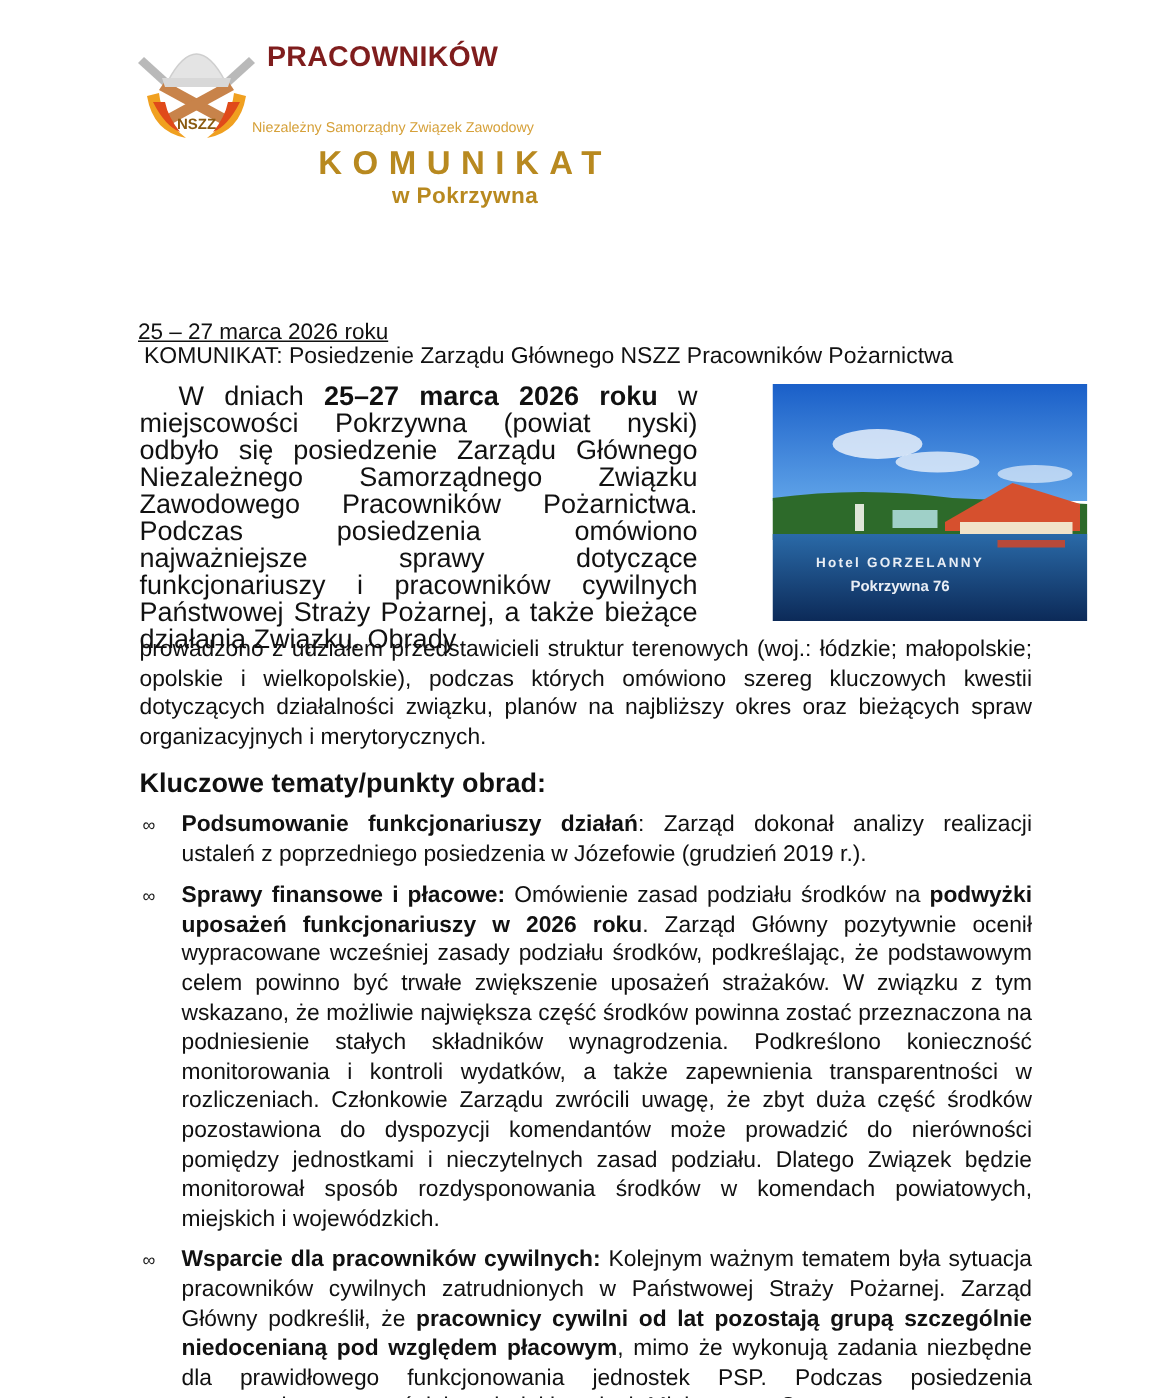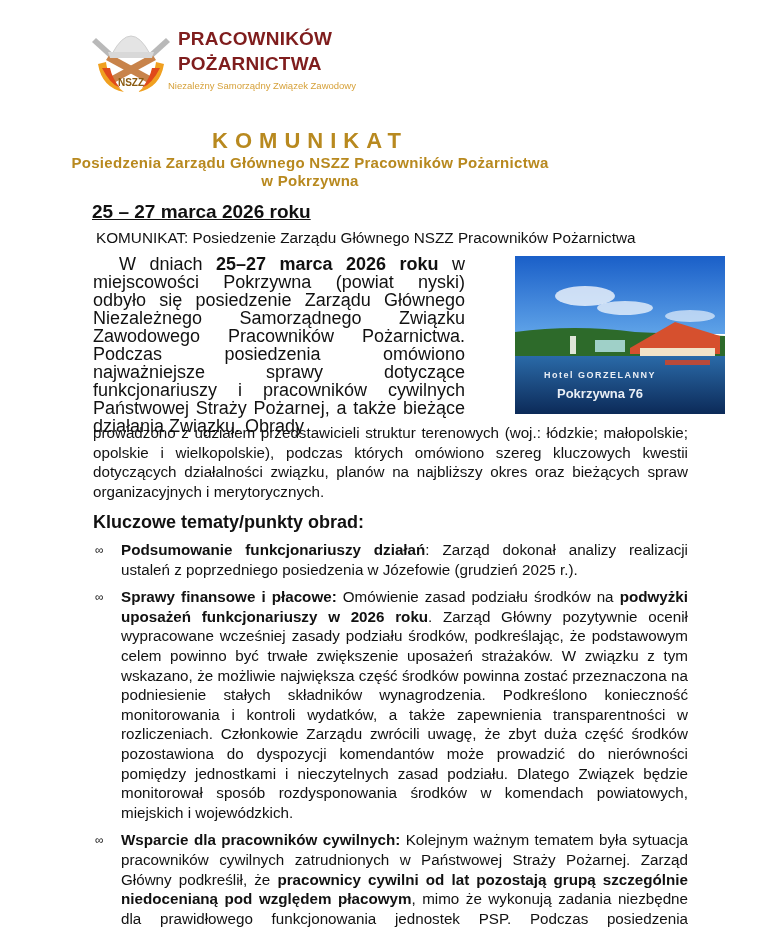--- a/index.html
+++ b/index.html
@@ -3,33 +3,33 @@
 <meta charset="utf-8">
 <style>
   html, body { margin: 0; padding: 0; background: #ffffff; }
   body { width: 776px; height: 932px; position: relative; overflow: hidden; font-family: "Liberation Sans", sans-serif; color: #111; }
 
   .logo { position: absolute; left: 88px; top: 18px; width: 260px; height: 82px; }
   .logo-emblem { position: absolute; left: 0; top: 0; width: 86px; height: 82px; }
   .logo-title { position: absolute; left: 90px; top: 8px; font-weight: bold; font-size: 19px; line-height: 25px; color: #7f1d1d; letter-spacing: 0.2px; }
   .logo-sub { position: absolute; left: 80px; top: 62px; font-size: 9.5px; color: #d6a13a; white-space: nowrap; text-align: center; }
 
-  .heading-block { position: absolute; left: 0; top: 128px; width: 620px; text-align: center; color: #b8891f; font-weight: bold; }
+  .heading-block { position: absolute; left: 0; top: 96px; width: 620px; text-align: center; color: #b8891f; font-weight: bold; }
   .heading-main { font-size: 22px; letter-spacing: 7px; line-height: 26px; }
   .heading-sub { font-size: 15px; line-height: 18px; letter-spacing: 0.3px; }
 
-  .date-line { position: absolute; left: 92px; top: 201px; font-size: 19px; font-weight: bold; text-decoration: underline; }
+  .date-line { position: absolute; left: 92px; top: 213px; font-size: 15px; font-weight: normal; text-decoration: underline; }
   .kom-line { position: absolute; left: 96px; top: 229px; font-size: 15.3px; font-weight: normal; white-space: nowrap; }
 
   .intro { position: absolute; left: 93px; top: 255px; width: 372px; font-size: 18px; line-height: 18px; text-align: justify; text-indent: 26px; }
   .intro-cont { position: absolute; left: 93px; top: 423px; width: 595px; font-size: 15.2px; line-height: 19.6px; text-align: justify; }
 
   .hotel-photo { position: absolute; left: 475px; top: 256px; width: 210px; height: 158px; overflow: hidden; padding-left: 40px; }
   .hotel-caption1 { position: absolute; left: 0; top: 114px; width: 100%; text-align: center; font-size: 9px; color: #e9eef5; letter-spacing: 1.5px; font-weight: bold; }
-  .hotel-caption2 { position: absolute; left: 0; top: 130px; width: 100%; text-align: center; font-size: 13px; color: #e9eef5; font-weight: bold; }
+  .hotel-caption2 { position: absolute; left: 0; top: 130px; width: 100%; text-align: center; font-size: 10px; color: #e9eef5; font-weight: bold; }
 
   .section-heading { position: absolute; left: 93px; top: 512px; font-size: 18px; font-weight: bold; }
 
   .bullets { position: absolute; left: 93px; top: 540px; width: 595px; }
   .bullet { position: relative; padding-left: 28px; font-size: 15.2px; line-height: 19.6px; text-align: justify; margin-bottom: 8px; }
   .bullet-mark { position: absolute; left: 2px; top: 1px; font-size: 12px; color: #222; }
   b { font-weight: bold; }
 </style>
 </head>
 <body>
@@ -43,28 +43,26 @@
     <path d="M24 36 Q43 0 62 36 Z" fill="#e4e4e4" stroke="#cfcfcf"></path>
     <path d="M20 34 L66 34 L64 40 L22 40 Z" fill="#d8d8d8"></path>
     <path d="M10 46 Q14 70 36 74 Q20 62 18 44 Z" fill="#f0a020"></path>
     <path d="M76 46 Q72 70 50 74 Q66 62 68 44 Z" fill="#f0a020"></path>
     <path d="M14 50 Q22 66 32 70 Q24 60 22 50 Z" fill="#e04a1a"></path>
     <path d="M72 50 Q64 66 54 70 Q62 60 64 50 Z" fill="#e04a1a"></path>
     <text x="43" y="68" text-anchor="middle" font-size="10" font-weight="bold" fill="#8a5a10" font-family="Liberation Sans, sans-serif">NSZZ</text>
   </svg>
   <div class="logo-title">
     <div>PRACOWNIKÓW</div>
-    <div>POŻARNICTWA</div>
   </div>
   <div class="logo-sub">Niezależny Samorządny Związek Zawodowy</div>
 </div>
 
 <div class="heading-block">
   <div class="heading-main">KOMUNIKAT</div>
-  <div class="heading-sub">Posiedzenia Zarządu Głównego NSZZ Pracowników Pożarnictwa</div>
   <div class="heading-sub">w Pokrzywna</div>
 </div>
 
 <div class="date-line">25 – 27 marca 2026 roku</div>
 <div class="kom-line">KOMUNIKAT: Posiedzenie Zarządu Głównego NSZZ Pracowników Pożarnictwa</div>
 
 <div class="intro"><span>W dniach </span><b>25–27 marca 2026 roku</b><span> w miejscowości Pokrzywna (powiat nyski) odbyło się posiedzenie Zarządu Głównego Niezależnego Samorządnego Związku Zawodowego Pracowników Pożarnictwa. Podczas posiedzenia omówiono najważniejsze sprawy dotyczące funkcjonariuszy i pracowników cywilnych Państwowej Straży Pożarnej, a także bieżące działania Związku. Obrady</span></div>
 
 <div class="hotel-photo">
   <svg width="210" height="158" viewBox="0 0 210 158">
@@ -94,21 +92,21 @@
   <div class="hotel-caption2">Pokrzywna 76</div>
 </div>
 
 <div class="intro-cont">prowadzono z udziałem przedstawicieli struktur terenowych (woj.: łódzkie; małopolskie; opolskie i wielkopolskie), podczas których omówiono szereg kluczowych kwestii dotyczących działalności związku, planów na najbliższy okres oraz bieżących spraw organizacyjnych i merytorycznych.</div>
 
 <div class="section-heading">Kluczowe tematy/punkty obrad:</div>
 
 <div class="bullets">
   <div class="bullet">
     <span class="bullet-mark">∞</span>
-    <b>Podsumowanie funkcjonariuszy działań</b><span>: Zarząd dokonał analizy realizacji ustaleń z poprzedniego posiedzenia w Józefowie (grudzień 2025 r.).</span>
+    <b>Podsumowanie funkcjonariuszy działań</b><span>: Zarząd dokonał analizy realizacji ustaleń z poprzedniego posiedzenia w Józefowie (grudzień 2019 r.).</span>
   </div>
   <div class="bullet">
     <span class="bullet-mark">∞</span>
     <b>Sprawy finansowe i płacowe:</b><span> Omówienie zasad podziału środków na </span><b>podwyżki uposażeń funkcjonariuszy w 2026 roku</b><span>. Zarząd Główny pozytywnie ocenił wypracowane wcześniej zasady podziału środków, podkreślając, że podstawowym celem powinno być trwałe zwiększenie uposażeń strażaków. W związku z tym wskazano, że możliwie największa część środków powinna zostać przeznaczona na podniesienie stałych składników wynagrodzenia. Podkreślono konieczność monitorowania i kontroli wydatków, a także zapewnienia transparentności w rozliczeniach. Członkowie Zarządu zwrócili uwagę, że zbyt duża część środków pozostawiona do dyspozycji komendantów może prowadzić do nierówności pomiędzy jednostkami i nieczytelnych zasad podziału. Dlatego Związek będzie monitorował sposób rozdysponowania środków w komendach powiatowych, miejskich i wojewódzkich.</span>
   </div>
   <div class="bullet">
     <span class="bullet-mark">∞</span>
     <b>Wsparcie dla pracowników cywilnych:</b><span> Kolejnym ważnym tematem była sytuacja pracowników cywilnych zatrudnionych w Państwowej Straży Pożarnej. Zarząd Główny podkreślił, że </span><b>pracownicy cywilni od lat pozostają grupą szczególnie niedocenianą pod względem płacowym</b><span>, mimo że wykonują zadania niezbędne dla prawidłowego funkcjonowania jednostek PSP. Podczas posiedzenia przypomniano o wcześniejszych deklaracjach Ministerstwa Spraw</span>
   </div>
 </div>

